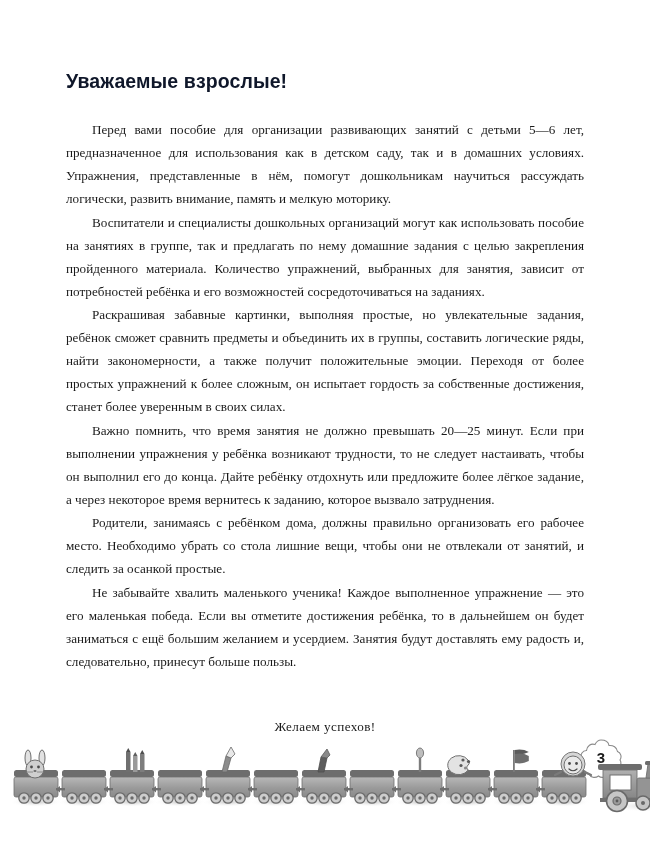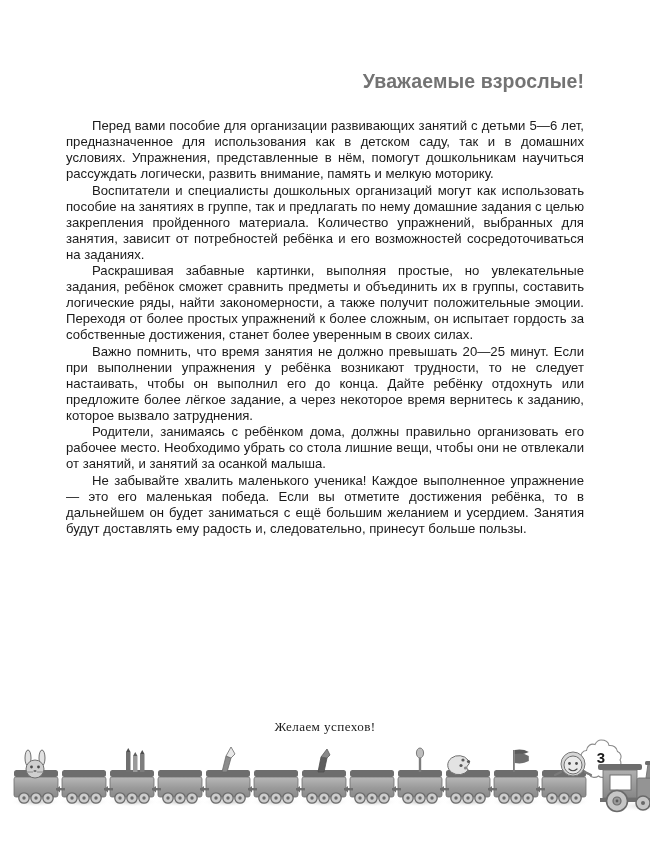--- a/index.html
+++ b/index.html
@@ -16,43 +16,44 @@
     font-family: "Liberation Sans", sans-serif;
     color: #1a1a1a;
   }
 
   
   .page-title {
     position: absolute;
     left: 66px;
     right: 66px;
     top: 57px;
-    text-align: right;
+    text-align: left;
     font-size: 19.5px;
     font-weight: bold;
     letter-spacing: 0.1px;
-    color: #737373;
+    color: #0f172a;
   }
 
   
   .body-text {
     position: absolute;
     left: 66px;
     top: 118px;
     width: 518px;
   }
   .para {
     margin: 0 0 0.5px 0;
     text-indent: 26px;
     text-align: justify;
     text-justify: inter-word;
     font-size: 13.15px;
-    line-height: 16px;
+    line-height: 23px;
     color: #1a1a1a;
     hyphens: manual;
+    font-family: Liberation Serif, serif;
   }
 
   
   .closing {
     position: absolute;
     left: 0;
     right: 0;
     top: 719px;
     text-align: center;
     font-size: 13.15px;
@@ -97,21 +98,21 @@
 
 <div class="page">
 
   <h1 class="page-title">Уважаемые взрослые!</h1>
 
   <div class="body-text">
     <p class="para">Перед вами пособие для организации развивающих занятий с детьми 5—6 лет, предназначенное для использования как в детском саду, так и в домашних условиях. Упражнения, представленные в нём, помогут дошкольникам научиться рассуждать логически, развить внимание, память и мелкую моторику.</p>
     <p class="para">Воспитатели и специалисты дошкольных организаций могут как использовать пособие на занятиях в группе, так и предлагать по нему домашние задания с целью закрепления пройденного материала. Количество упражнений, выбранных для занятия, зависит от потребностей ребёнка и его возможностей сосредоточиваться на заданиях.</p>
     <p class="para">Раскрашивая забавные картинки, выполняя простые, но увлекательные задания, ребёнок сможет сравнить предметы и объединить их в группы, составить логические ряды, найти закономерности, а также получит положительные эмоции. Переходя от более простых упражнений к более сложным, он испытает гордость за собственные достижения, станет более уверенным в своих силах.</p>
     <p class="para">Важно помнить, что время занятия не должно превышать 20—25 минут. Если при выполнении упражнения у ребёнка возникают трудности, то не следует настаивать, чтобы он выполнил его до конца. Дайте ребёнку отдохнуть или предложите более лёгкое задание, а через некоторое время вернитесь к заданию, которое вызвало затруднения.</p>
-    <p class="para">Родители, занимаясь с ребёнком дома, должны правильно организовать его рабочее место. Необходимо убрать со стола лишние вещи, чтобы они не отвлекали от занятий, и занятий за осанкой малыша.</p>
+    <p class="para">Родители, занимаясь с ребёнком дома, должны правильно организовать его рабочее место. Необходимо убрать со стола лишние вещи, чтобы они не отвлекали от занятий, и следить за осанкой простые.</p>
     <p class="para">Не забывайте хвалить маленького ученика! Каждое выполненное упражнение — это его маленькая победа. Если вы отметите достижения ребёнка, то в дальнейшем он будет заниматься с ещё большим желанием и усердием. Занятия будут доставлять ему радость и, следовательно, принесут больше пользы.</p>
   </div>
 
   <div class="closing">Желаем успехов!</div>
 
   <div class="page-number-wrap">
     <svg class="steam-puff" viewBox="0 0 46 46">
       <path d="M23 3
                C27.5 3 30.5 5.5 31 8.5
                C35 8 39 10.5 39.5 14.5

